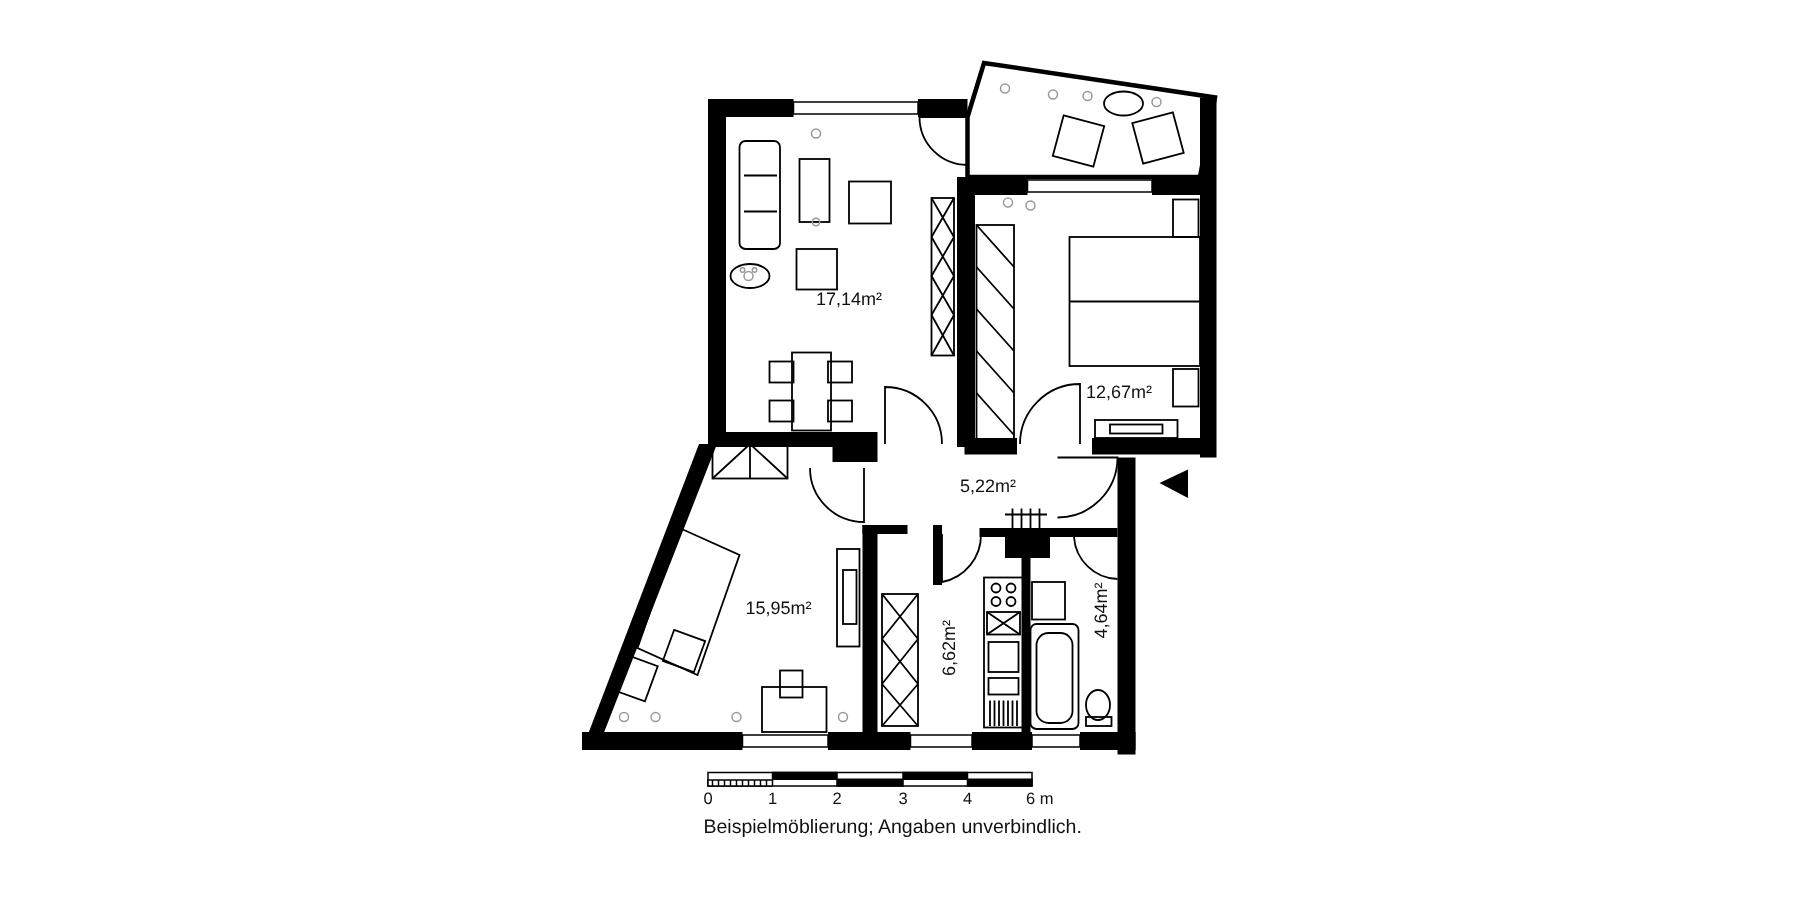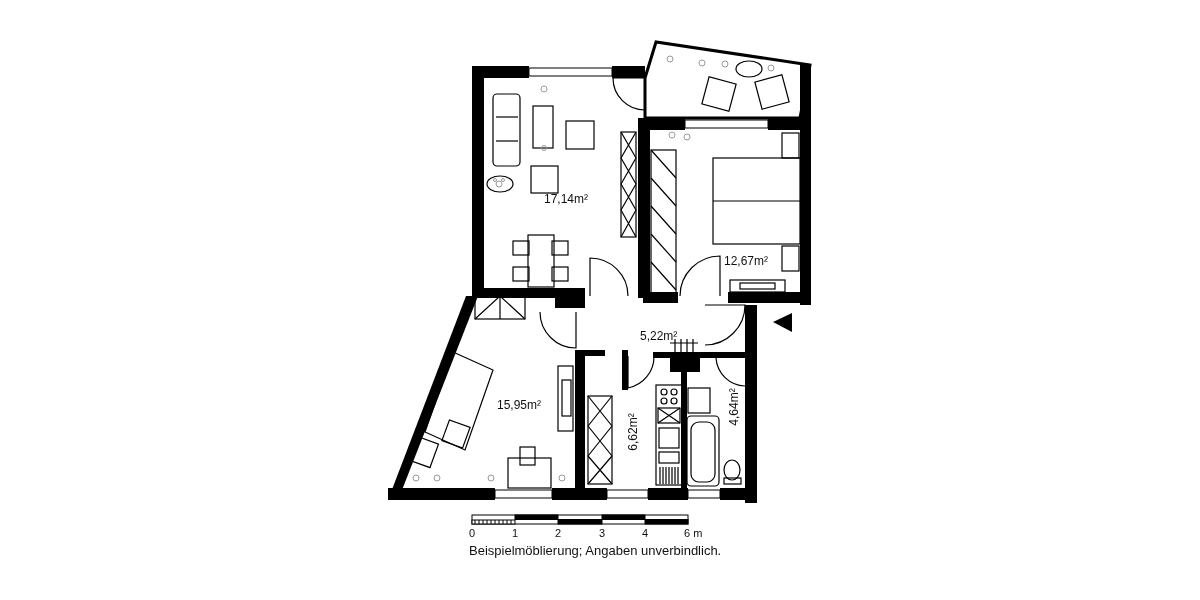--- a/index.html
+++ b/index.html
@@ -162,21 +162,21 @@
     <path d="M475 520 L475 524 M479 520 L479 524 M483 520 L483 524 M487 520 L487 524 M491 520 L491 524 M495 520 L495 524 M499 520 L499 524 M503 520 L503 524 M507 520 L507 524 M511 520 L511 524"></path>
     <rect x="515" y="515" width="43" height="4.5" fill="#000"></rect>
     <rect x="558" y="519.5" width="44" height="4.5" fill="#000"></rect>
     <rect x="602" y="515" width="43" height="4.5" fill="#000"></rect>
     <rect x="645" y="519.5" width="43" height="4.5" fill="#000"></rect>
   </g>
 </svg>
 
 <div class="room-label" style="left:544px;top:192px;">17,14m²</div>
 <div class="room-label" style="left:724px;top:254px;text-align:right;">12,67m²</div>
-<div class="room-label" style="left:640px;top:329px;">5,22m²</div>
+<div class="room-label" style="left:640px;top:317px;">5,22m²</div>
 <div class="room-label" style="left:497px;top:398px;text-align:right;">15,95m²</div>
 <div class="room-label rot" style="left:614px;top:425px;">6,62m²</div>
 <div class="room-label rot" style="left:715px;top:400px;">4,64m²</div>
 
 <div class="scale-num" style="left:469px;">0</div>
 <div class="scale-num" style="left:512px;">1</div>
 <div class="scale-num" style="left:555px;">2</div>
 <div class="scale-num" style="left:599px;">3</div>
 <div class="scale-num" style="left:642px;">4</div>
 <div class="scale-num" style="left:684px;">6 m</div>

